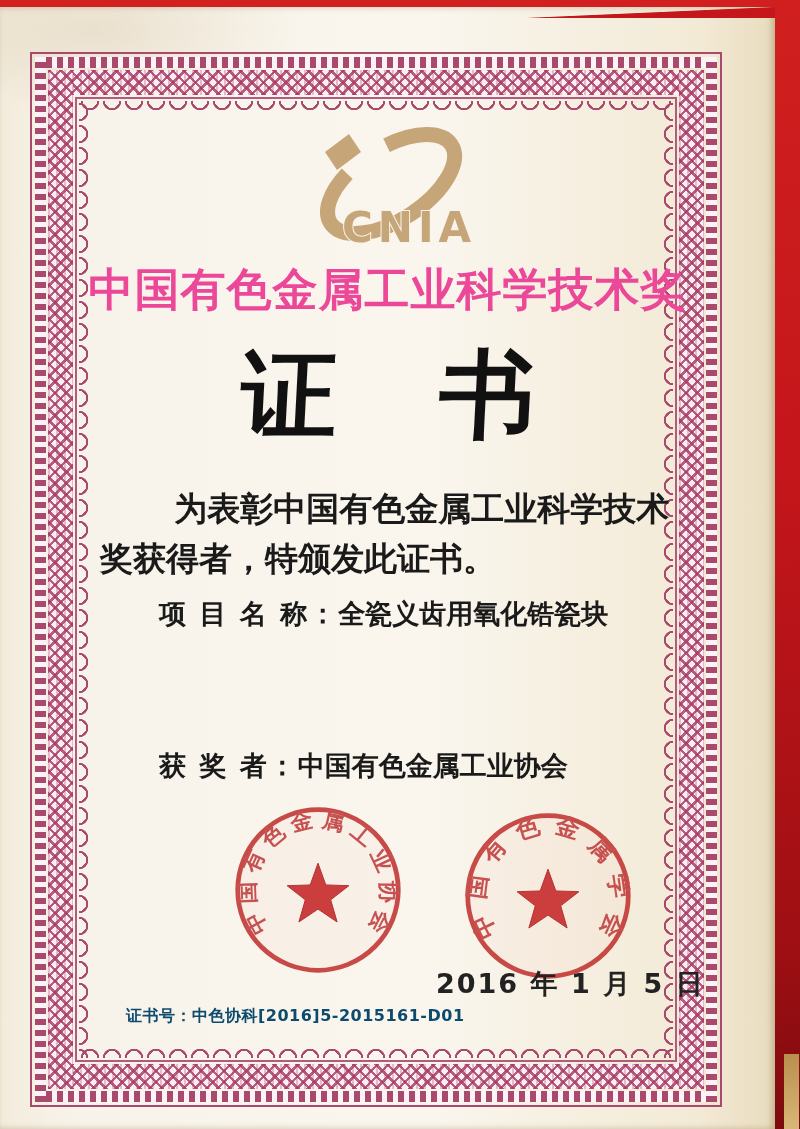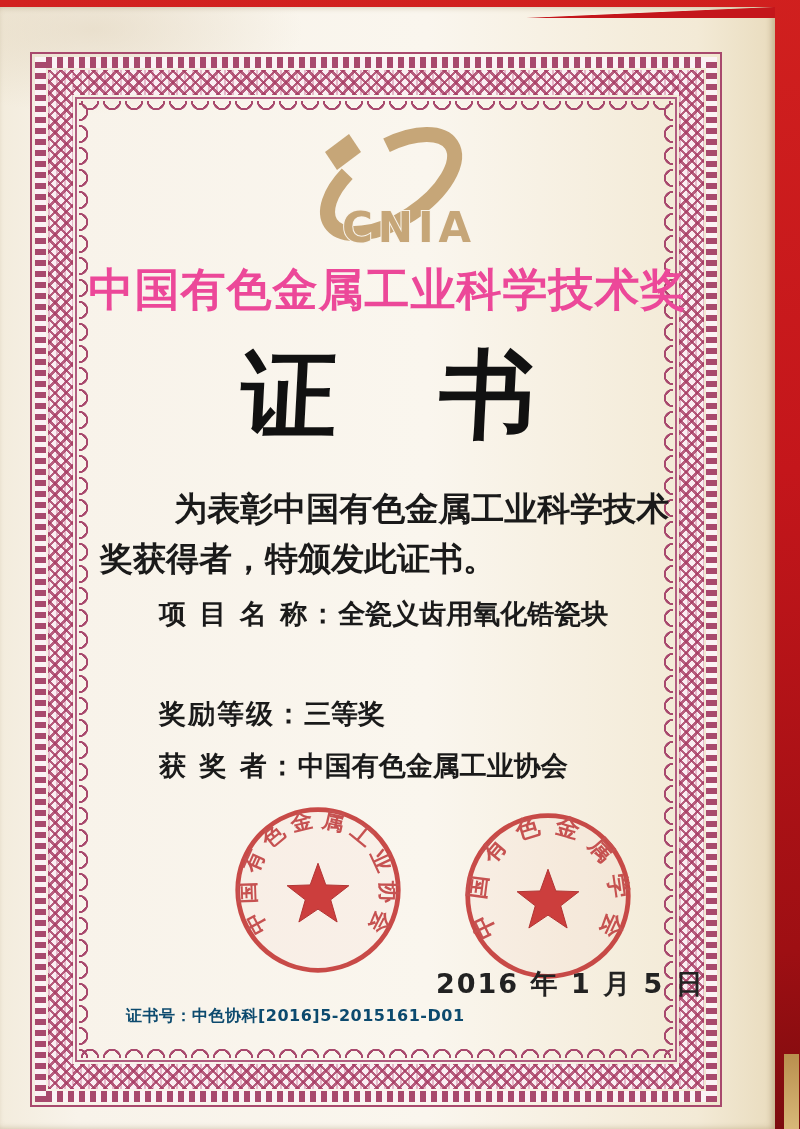--- a/index.html
+++ b/index.html
@@ -100,23 +100,20 @@
   <div class="cert-title">
     <span>证</span>
     <span>书</span>
   </div>
 
   <p class="bodytext">为表彰中国有色金属工业科学技术奖获得者，特颁发此证书。</p>
 
   <div class="field f1">
     <span class="lab">项 目 名 称：</span><span>全瓷义齿用氧化锆瓷块</span>
   </div>
-  <div class="field f2">
-    <span class="lab">奖励等级：</span><span>三等奖</span>
-  </div>
   <div class="field f3">
     <span class="lab">获 奖 者：</span><span>中国有色金属工业协会</span>
   </div>
 
   <svg class="seal seal1" width="172" height="172" viewBox="0 0 180 180">
     <circle cx="90" cy="90" r="84" fill="rgba(230,120,110,0.05)" stroke="#c43c3a" stroke-width="5"></circle>
     <path id="arc1" d="M 39.4 132.4 A 66 66 0 1 1 140.6 132.4" fill="none"></path>
     <text font-size="23" font-weight="bold" fill="#c24444" style="font-family:'DejaVu Sans','Liberation Sans',sans-serif">
       <textPath href="#arc1" startOffset="2" textLength="294" lengthAdjust="spacing">中国有色金属工业协会</textPath>
     </text>

